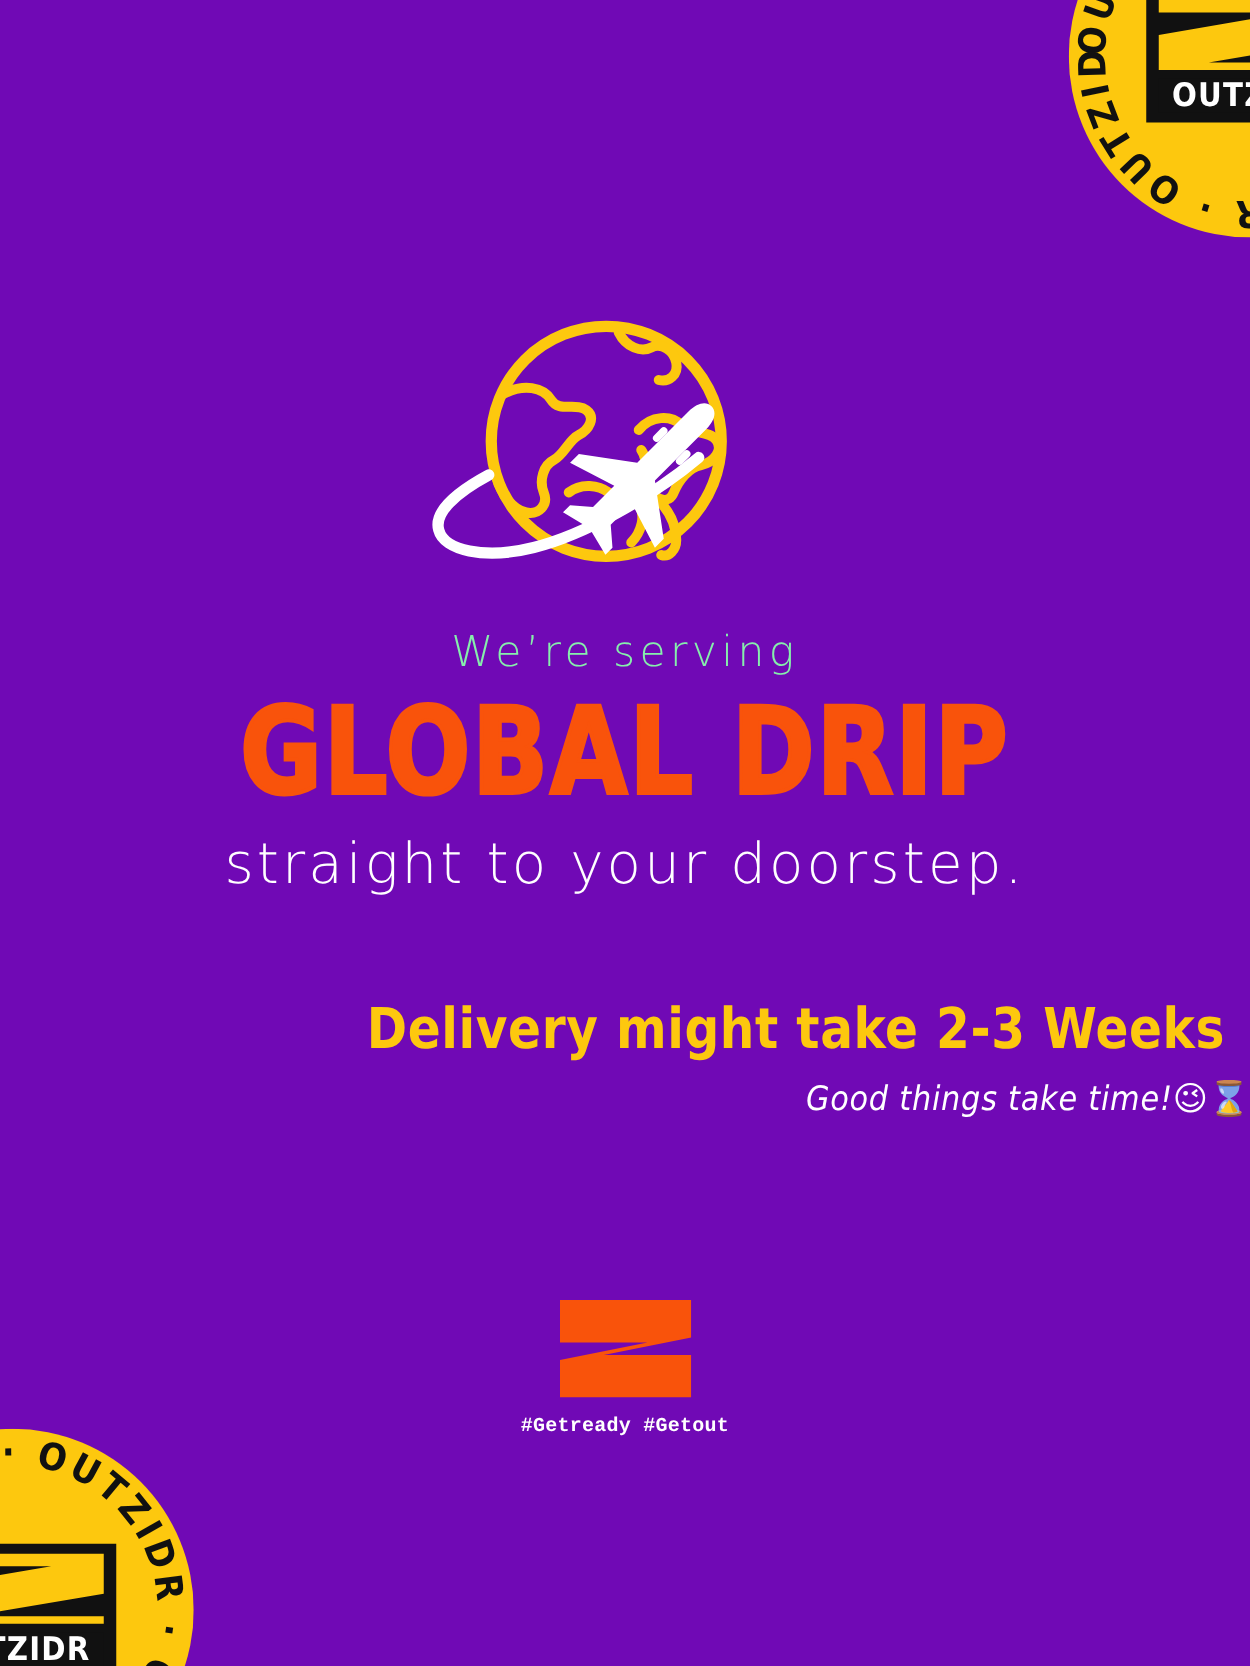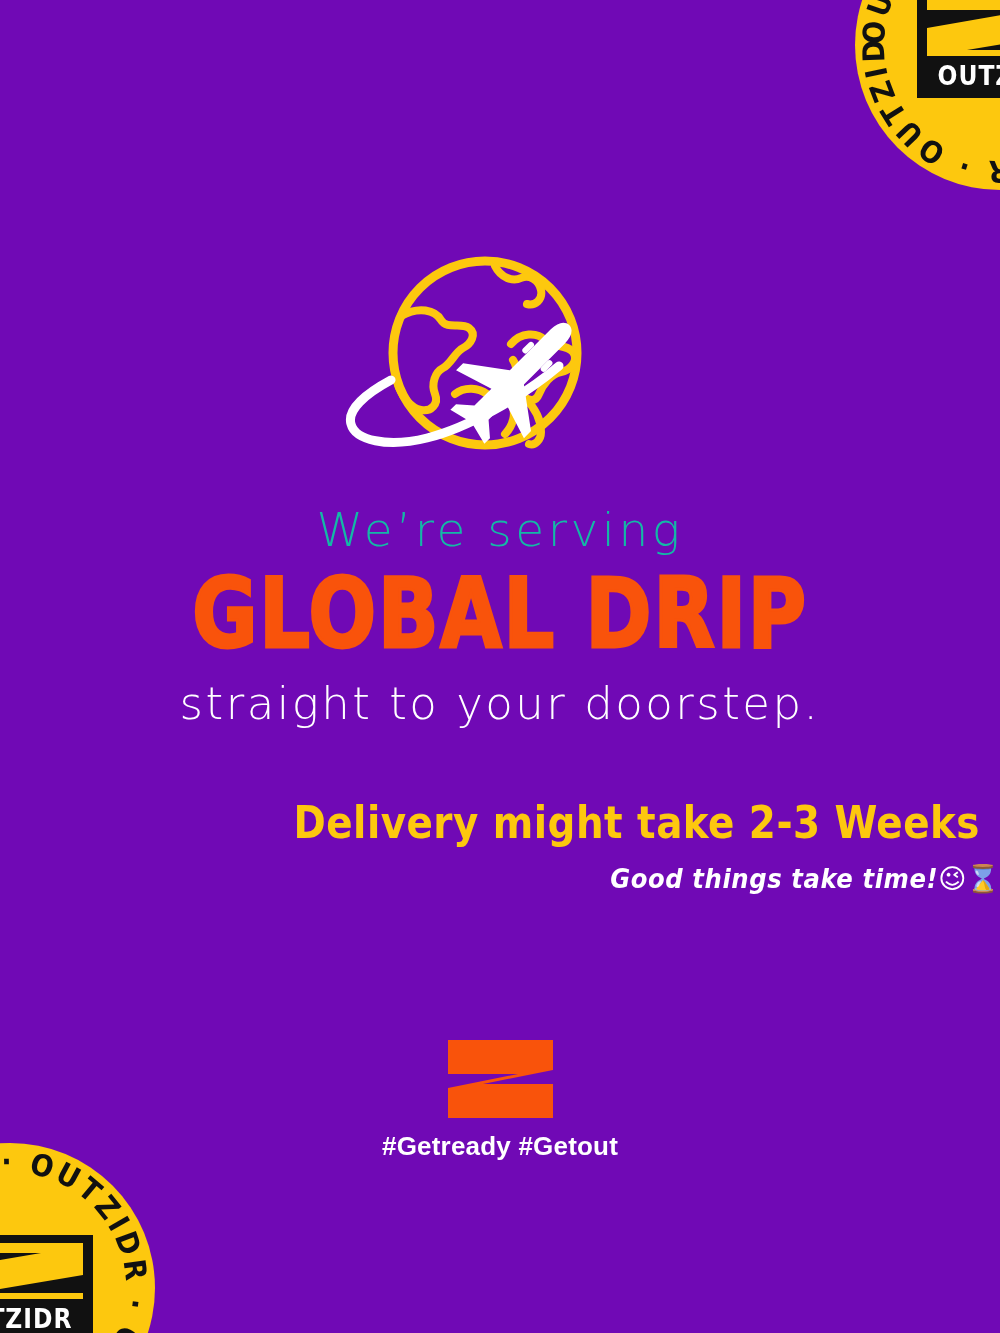--- a/index.html
+++ b/index.html
@@ -43,23 +43,23 @@
   
   #copy {
     position: absolute;
     left: 0; right: 0;
     top: 505px;
     text-align: center;
   }
   .kicker {
     font-family: "DejaVu Sans", sans-serif;
     font-weight: 300;
-    font-size: 47px;
+    font-size: 34px;
     letter-spacing: 3.5px;
-    color: #14b8a6;
+    color: #86efac;
     line-height: 1.05;
     margin: 0;
   }
   .headline {
     font-family: "DejaVu Sans Condensed", "Liberation Sans Narrow", "Liberation Sans", sans-serif;
     font-weight: 900;
     font-size: 96px;
     letter-spacing: 2px;
     color: #f9530b;
     line-height: 1.02;
@@ -90,21 +90,21 @@
     font-weight: bold;
     font-size: 45px;
     letter-spacing: 0.5px;
     color: #fdc80e;
     margin: 0;
     transform: scaleX(0.96);
     transform-origin: center;
   }
   .delivery-sub {
     font-family: "Liberation Sans Narrow", "DejaVu Sans Condensed", "Liberation Sans", sans-serif;
-    font-weight: bold;
+    font-weight: normal;
     font-style: italic;
     font-size: 27px;
     letter-spacing: 0.6px;
     color: #ffffff;
     margin: 14px 0 0 0;
   }
   .emoji {
     font-family: "DejaVu Sans", sans-serif;
     font-style: normal;
     letter-spacing: 0;
@@ -113,23 +113,23 @@
   
   #footer {
     position: absolute;
     left: 0; right: 0;
     top: 1040px;
     text-align: center;
   }
   #zmark { display: inline-block; }
   #zmark svg { display: block; width: 105px; height: 78px; }
   .hashtags {
-    font-family: Liberation Sans, sans-serif;
+    font-family: Liberation Mono, monospace;
     font-weight: bold;
-    font-size: 26px;
+    font-size: 16px;
     letter-spacing: 0.2px;
     color: #ffffff;
     margin: 9px 0 0 0;
   }
 </style>
 </head>
 <body>
 
 <div id="poster">
 

